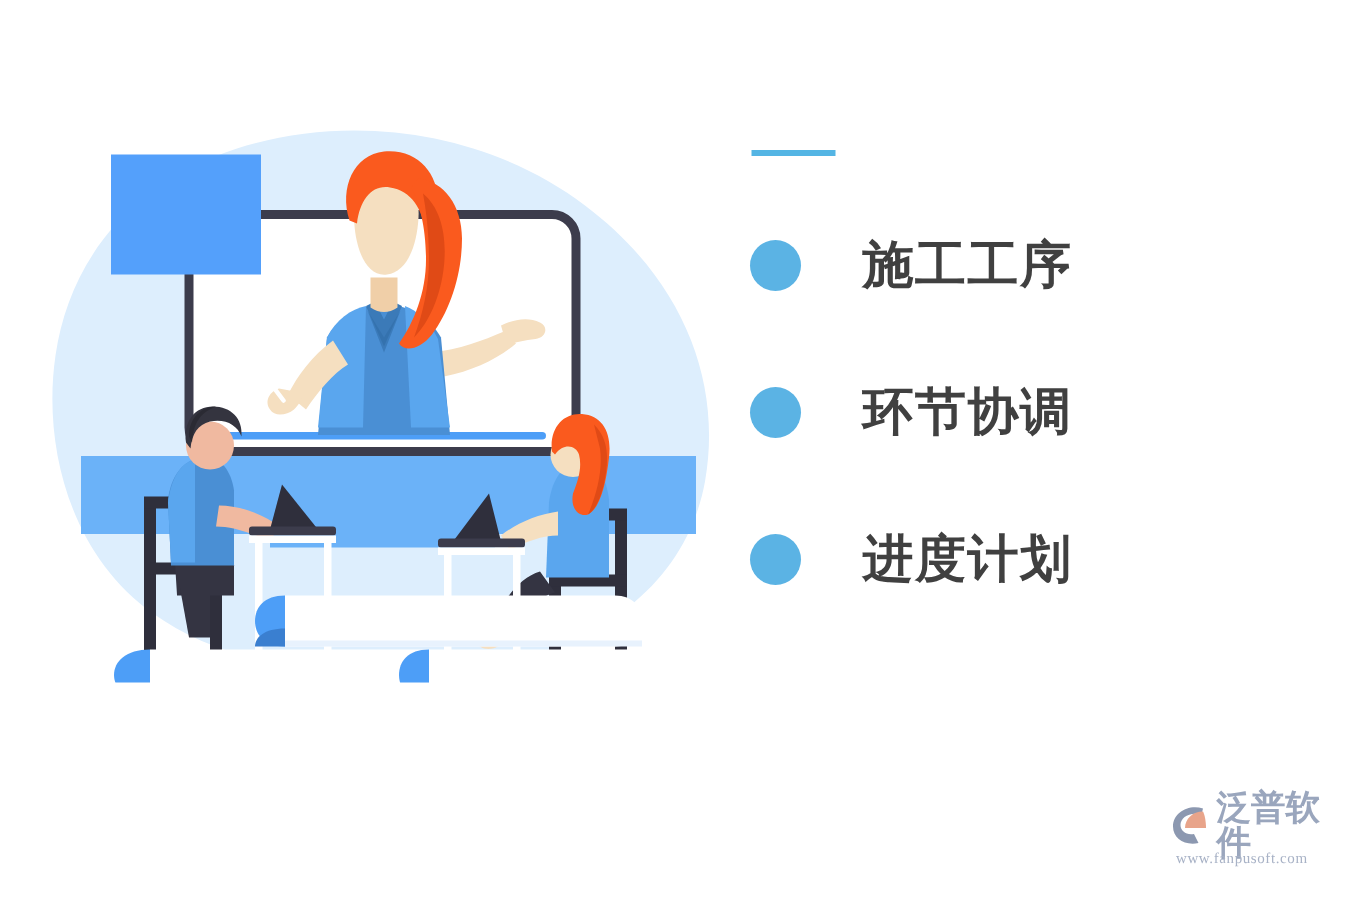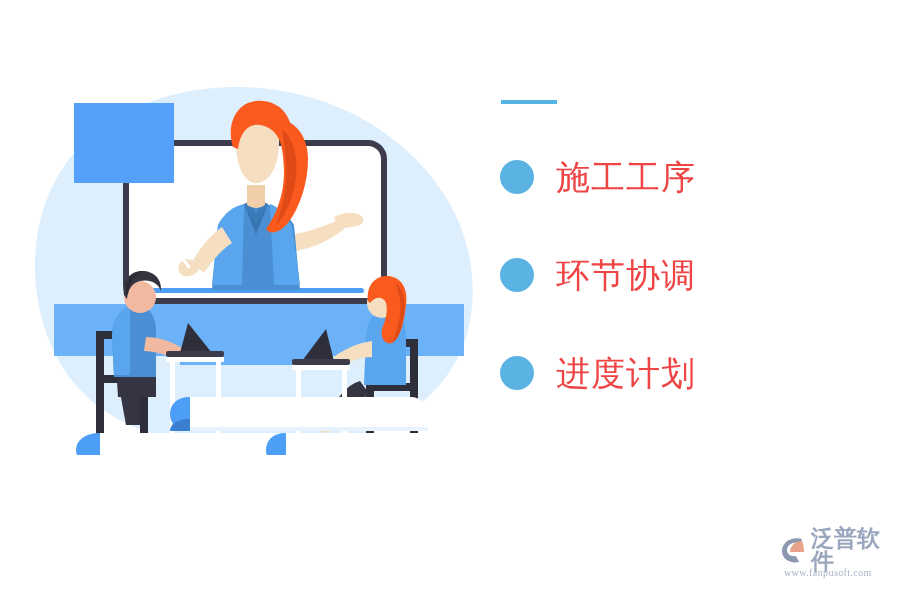--- a/index.html
+++ b/index.html
@@ -54,24 +54,24 @@
   }
   .bullet-row:last-child { margin-bottom: 0; }
   .bullet-dot {
     width: 34px;
     height: 34px;
     border-radius: 50%;
     background: #5bb3e4;
     flex: 0 0 34px;
   }
   .bullet-label {
-    margin-left: 22px;
+    margin-left: 41px;
     font-size: 34px;
-    font-weight: normal;
-    color: #ef4444;
+    font-weight: bold;
+    color: #404040;
     line-height: 1;
     letter-spacing: 1px;
     white-space: nowrap;
   }
 
   
   .logo {
     position: absolute;
     left: 770px;
     top: 535px;

